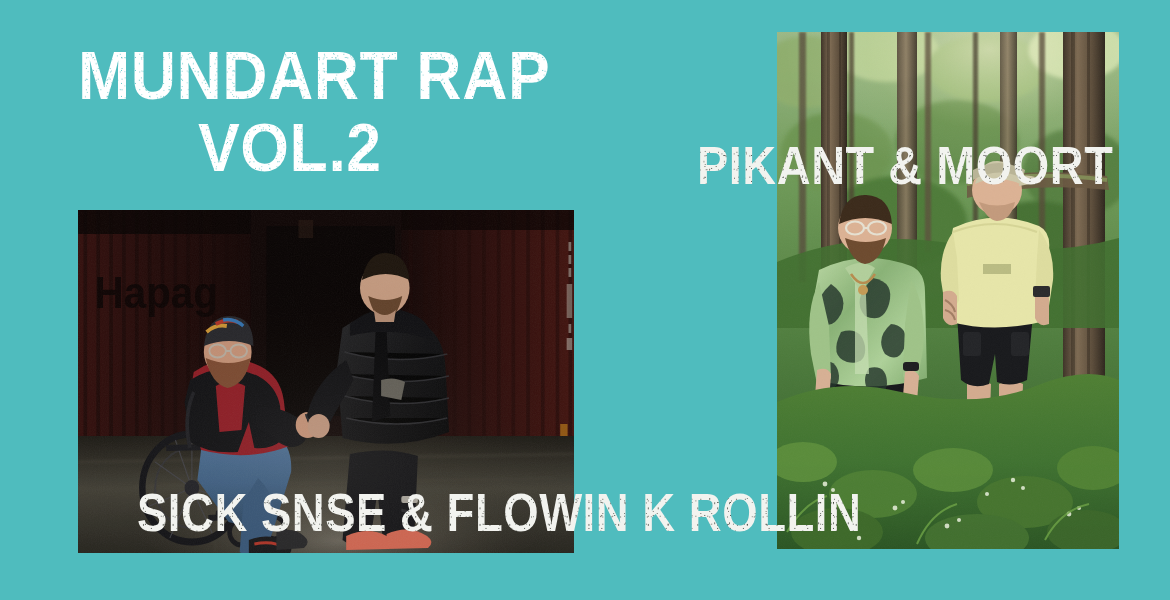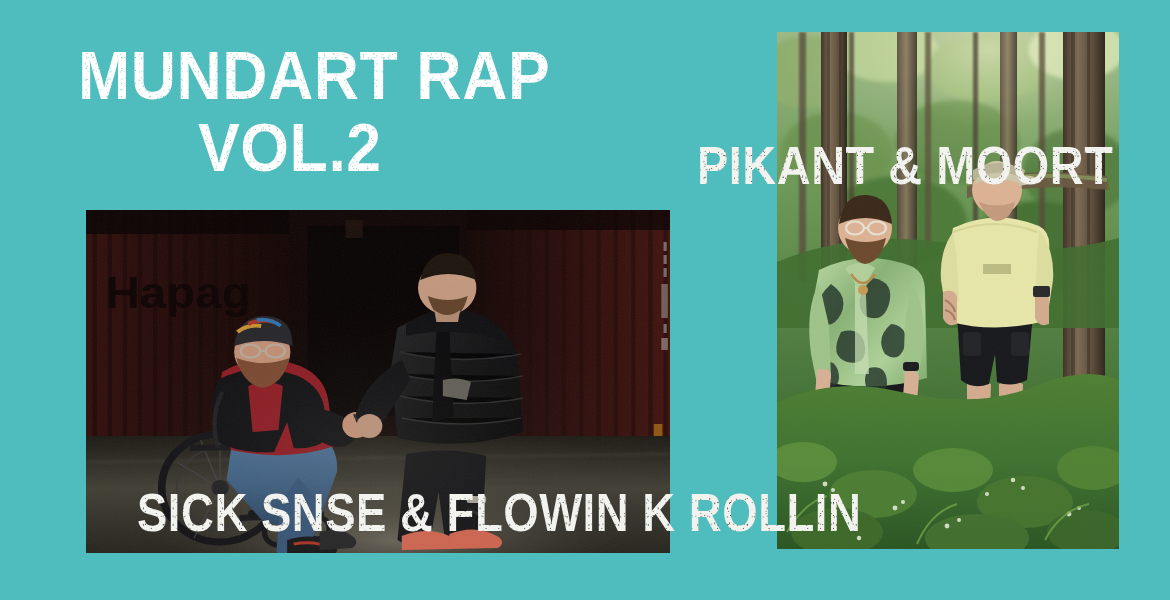--- a/index.html
+++ b/index.html
@@ -92,21 +92,21 @@
     font-size: 46px;
     transform: scaleX(0.99) scaleY(1.18);
     z-index: 6;
   }
 
   
   .photo {
     position: absolute;
     overflow: hidden;
   }
-  #photo-left  { left: 86px;  top: 210px; width: 584px; height: 343px; z-index: 3; }
+  #photo-left  { left: 78px;  top: 210px; width: 496px; height: 343px; z-index: 3; }
   #photo-right { left: 777px; top: 32px;  width: 342px; height: 517px; z-index: 4; }
   .photo svg { display: block; width: 100%; height: 100%; }
 </style>
 </head>
 <body>
 
 <div id="poster" style="background: rgb(79, 188, 190);">
 
   <div class="photo" id="photo-left">
     <svg viewBox="0 0 540 343" preserveAspectRatio="none">

